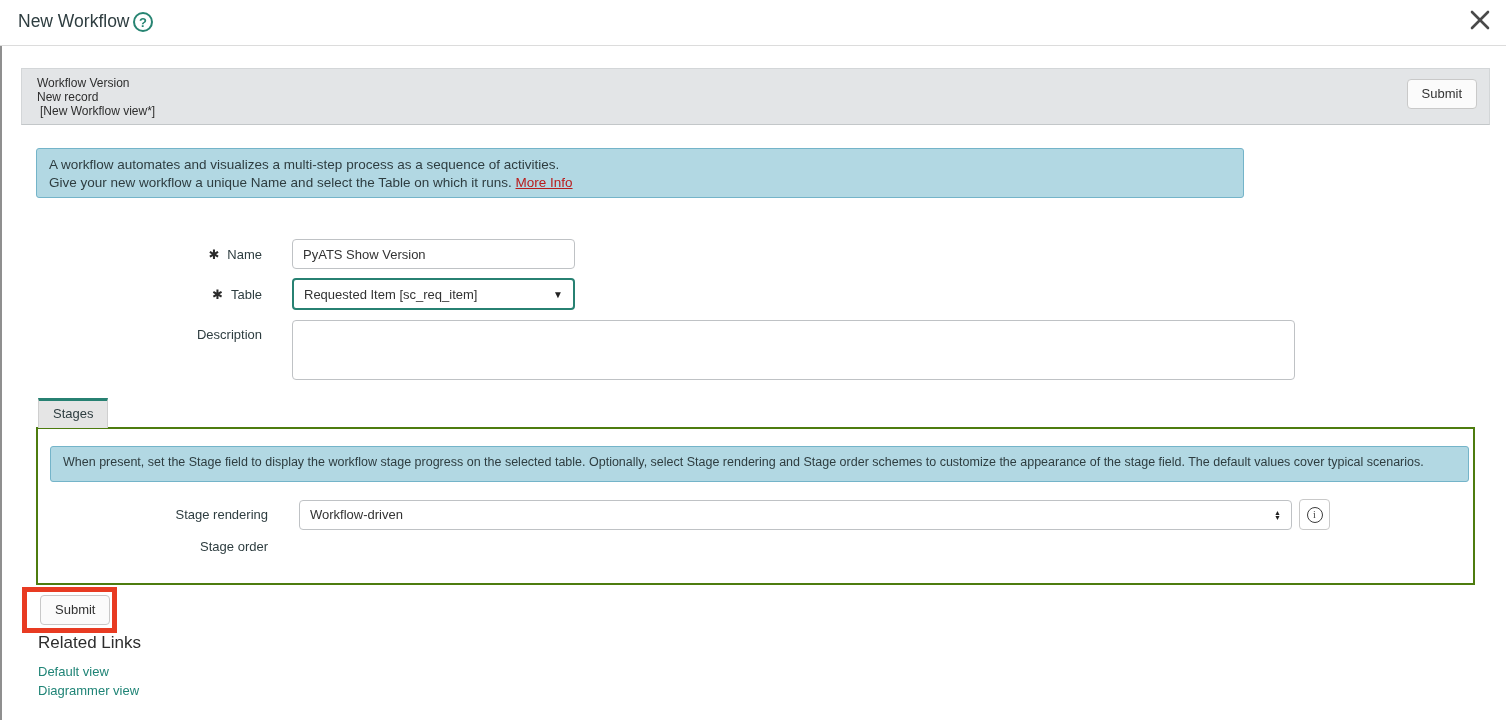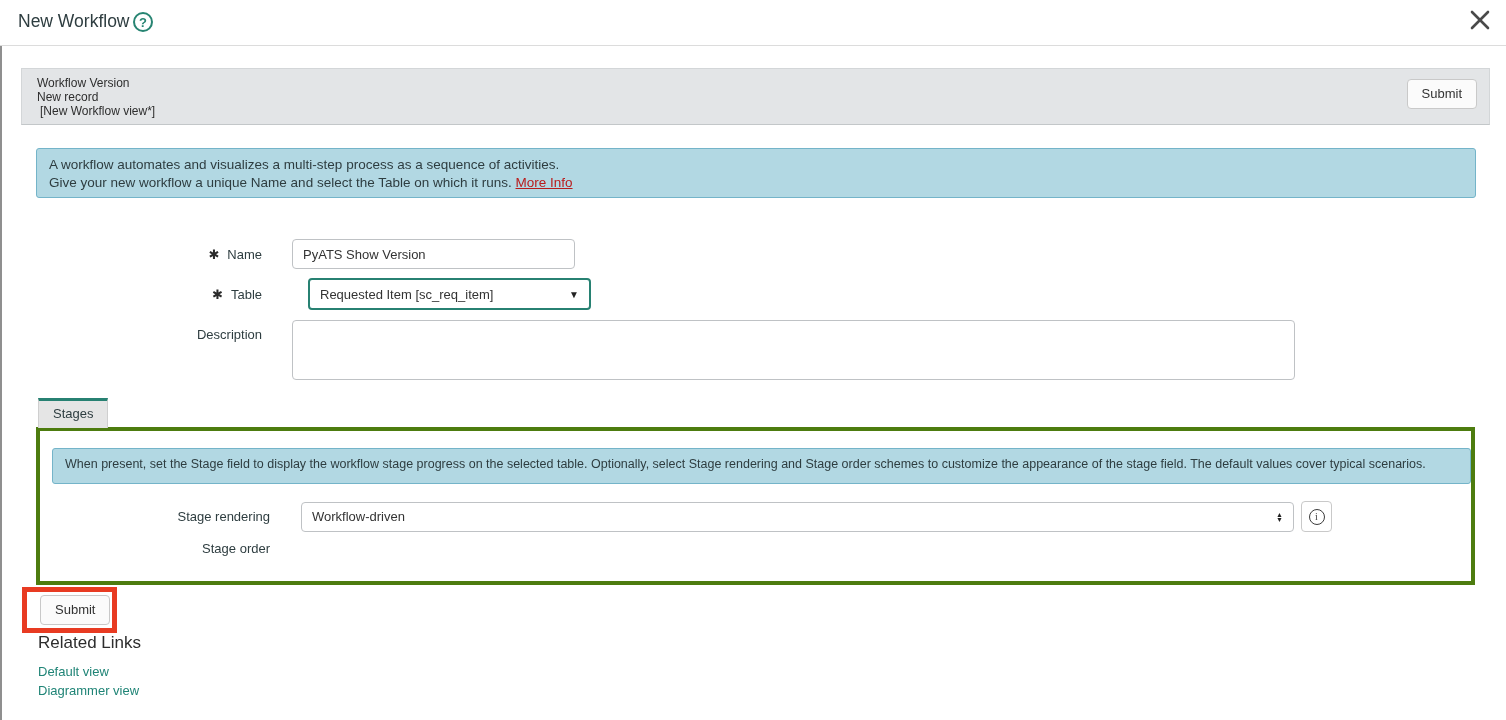--- a/index.html
+++ b/index.html
@@ -16,39 +16,39 @@
 
   
   .record-bar { position:absolute; left:21px; top:68px; width:1469px; height:57px; background:#e3e5e7; border:1px solid #d3d6d8; border-bottom-color:#c3c7c9; }
   .record-bar-text { position:absolute; left:15px; top:7px; font-size:12px; line-height:14px; color:#2e2e2e; }
   .record-bar-text .view-line { padding-left:3px; }
   .btn { display:inline-block; background:#fbfbfb; border:1px solid #c9c9c9; border-radius:4px; font-size:13px; color:#333; padding:0 14px; height:30px; line-height:28px; cursor:pointer; font-family:"Liberation Sans", sans-serif; }
   .record-bar .btn { position:absolute; right:12px; top:10px; }
 
   
   .banner { background:#b2d8e3; border:1px solid #74b4c9; border-radius:3px; color:#2e3d40; }
-  .banner-top { position:absolute; left:36px; top:148px; width:1440px; height:50px; padding:7px 12px; font-size:13.5px; line-height:17.5px; }
+  .banner-top { position:absolute; left:36px; top:148px; width:1208px; height:50px; padding:7px 12px; font-size:13.5px; line-height:17.5px; }
   .more-info-link { color:#b91c1c; text-decoration:underline; cursor:pointer; }
 
   
   .form-row { position:absolute; left:0; display:flex; align-items:center; }
   .field-label { width:262px; display:flex; justify-content:flex-end; align-items:center; gap:8px; font-size:13px; color:#2e3d40; flex-shrink:0; }
   .req-marker { font-size:13px; color:#2b2b2b; }
   .row-name { top:239px; }
   .row-table { top:278px; }
   .row-desc { top:320px; align-items:flex-start; }
   .row-desc .field-label { padding-top:7px; }
   .text-input { margin-left:30px; width:283px; height:30px; border:1px solid #bfc2c5; border-radius:4px; padding:0 10px; font-size:13px; color:#333; font-family:"Liberation Sans", sans-serif; background:#fff; }
-  .select-box { margin-left:46px; width:283px; height:32px; border:2px solid #278172; border-radius:4px; background:#fff; display:flex; align-items:center; justify-content:space-between; padding:0 10px; font-size:13px; color:#333; cursor:pointer; }
+  .select-box { margin-left:30px; width:283px; height:32px; border:2px solid #278172; border-radius:4px; background:#fff; display:flex; align-items:center; justify-content:space-between; padding:0 10px; font-size:13px; color:#333; cursor:pointer; }
   .dd-arrow { font-size:10px; color:#222; }
   .textarea-input { margin-left:30px; width:1003px; height:60px; border:1px solid #bfc2c5; border-radius:4px; padding:6px 10px; font-size:13px; color:#333; resize:none; font-family:"Liberation Sans", sans-serif; }
 
   
   .stages-tab { position:absolute; left:38px; top:398px; height:30px; background:#e5e5e5; border:1px solid #cfcfcf; border-bottom:none; border-top:3px solid #278172; padding:0 14px; font-size:13px; line-height:25px; color:#2e3d40; z-index:2; cursor:pointer; }
-  .stages-panel { position:absolute; left:36px; top:427px; width:1439px; height:158px; border:4px solid #4d7c0f; background:#fff; }
+  .stages-panel { position:absolute; left:36px; top:427px; width:1439px; height:158px; border:2px solid #4d7c0f; background:#fff; }
   .banner-stages { position:absolute; left:12px; top:17px; width:1419px; height:36px; padding:8px 12px; font-size:12.5px; white-space:nowrap; overflow:hidden; }
   .panel-row { position:absolute; left:0; display:flex; align-items:center; }
   .panel-row .field-label { width:230px; }
   .row-rendering { top:70px; }
   .row-order { top:110px; }
   .wide-select { margin-left:31px; width:993px; height:30px; border:1px solid #bfc2c5; border-radius:4px; background:#fff; display:flex; align-items:center; justify-content:space-between; padding:0 10px; font-size:13px; color:#333; cursor:pointer; }
   .spinner { display:flex; flex-direction:column; align-items:center; line-height:5px; font-size:7px; color:#222; }
   .info-btn { margin-left:7px; width:31px; height:31px; border:1px solid #c9c9c9; border-radius:4px; background:#fff; display:flex; align-items:center; justify-content:center; cursor:pointer; }
   .info-glyph { width:16px; height:16px; border:1.5px solid #3c3c3c; border-radius:50%; display:flex; align-items:center; justify-content:center; font-size:10px; color:#3c3c3c; font-family:"Liberation Serif", serif; }
 

